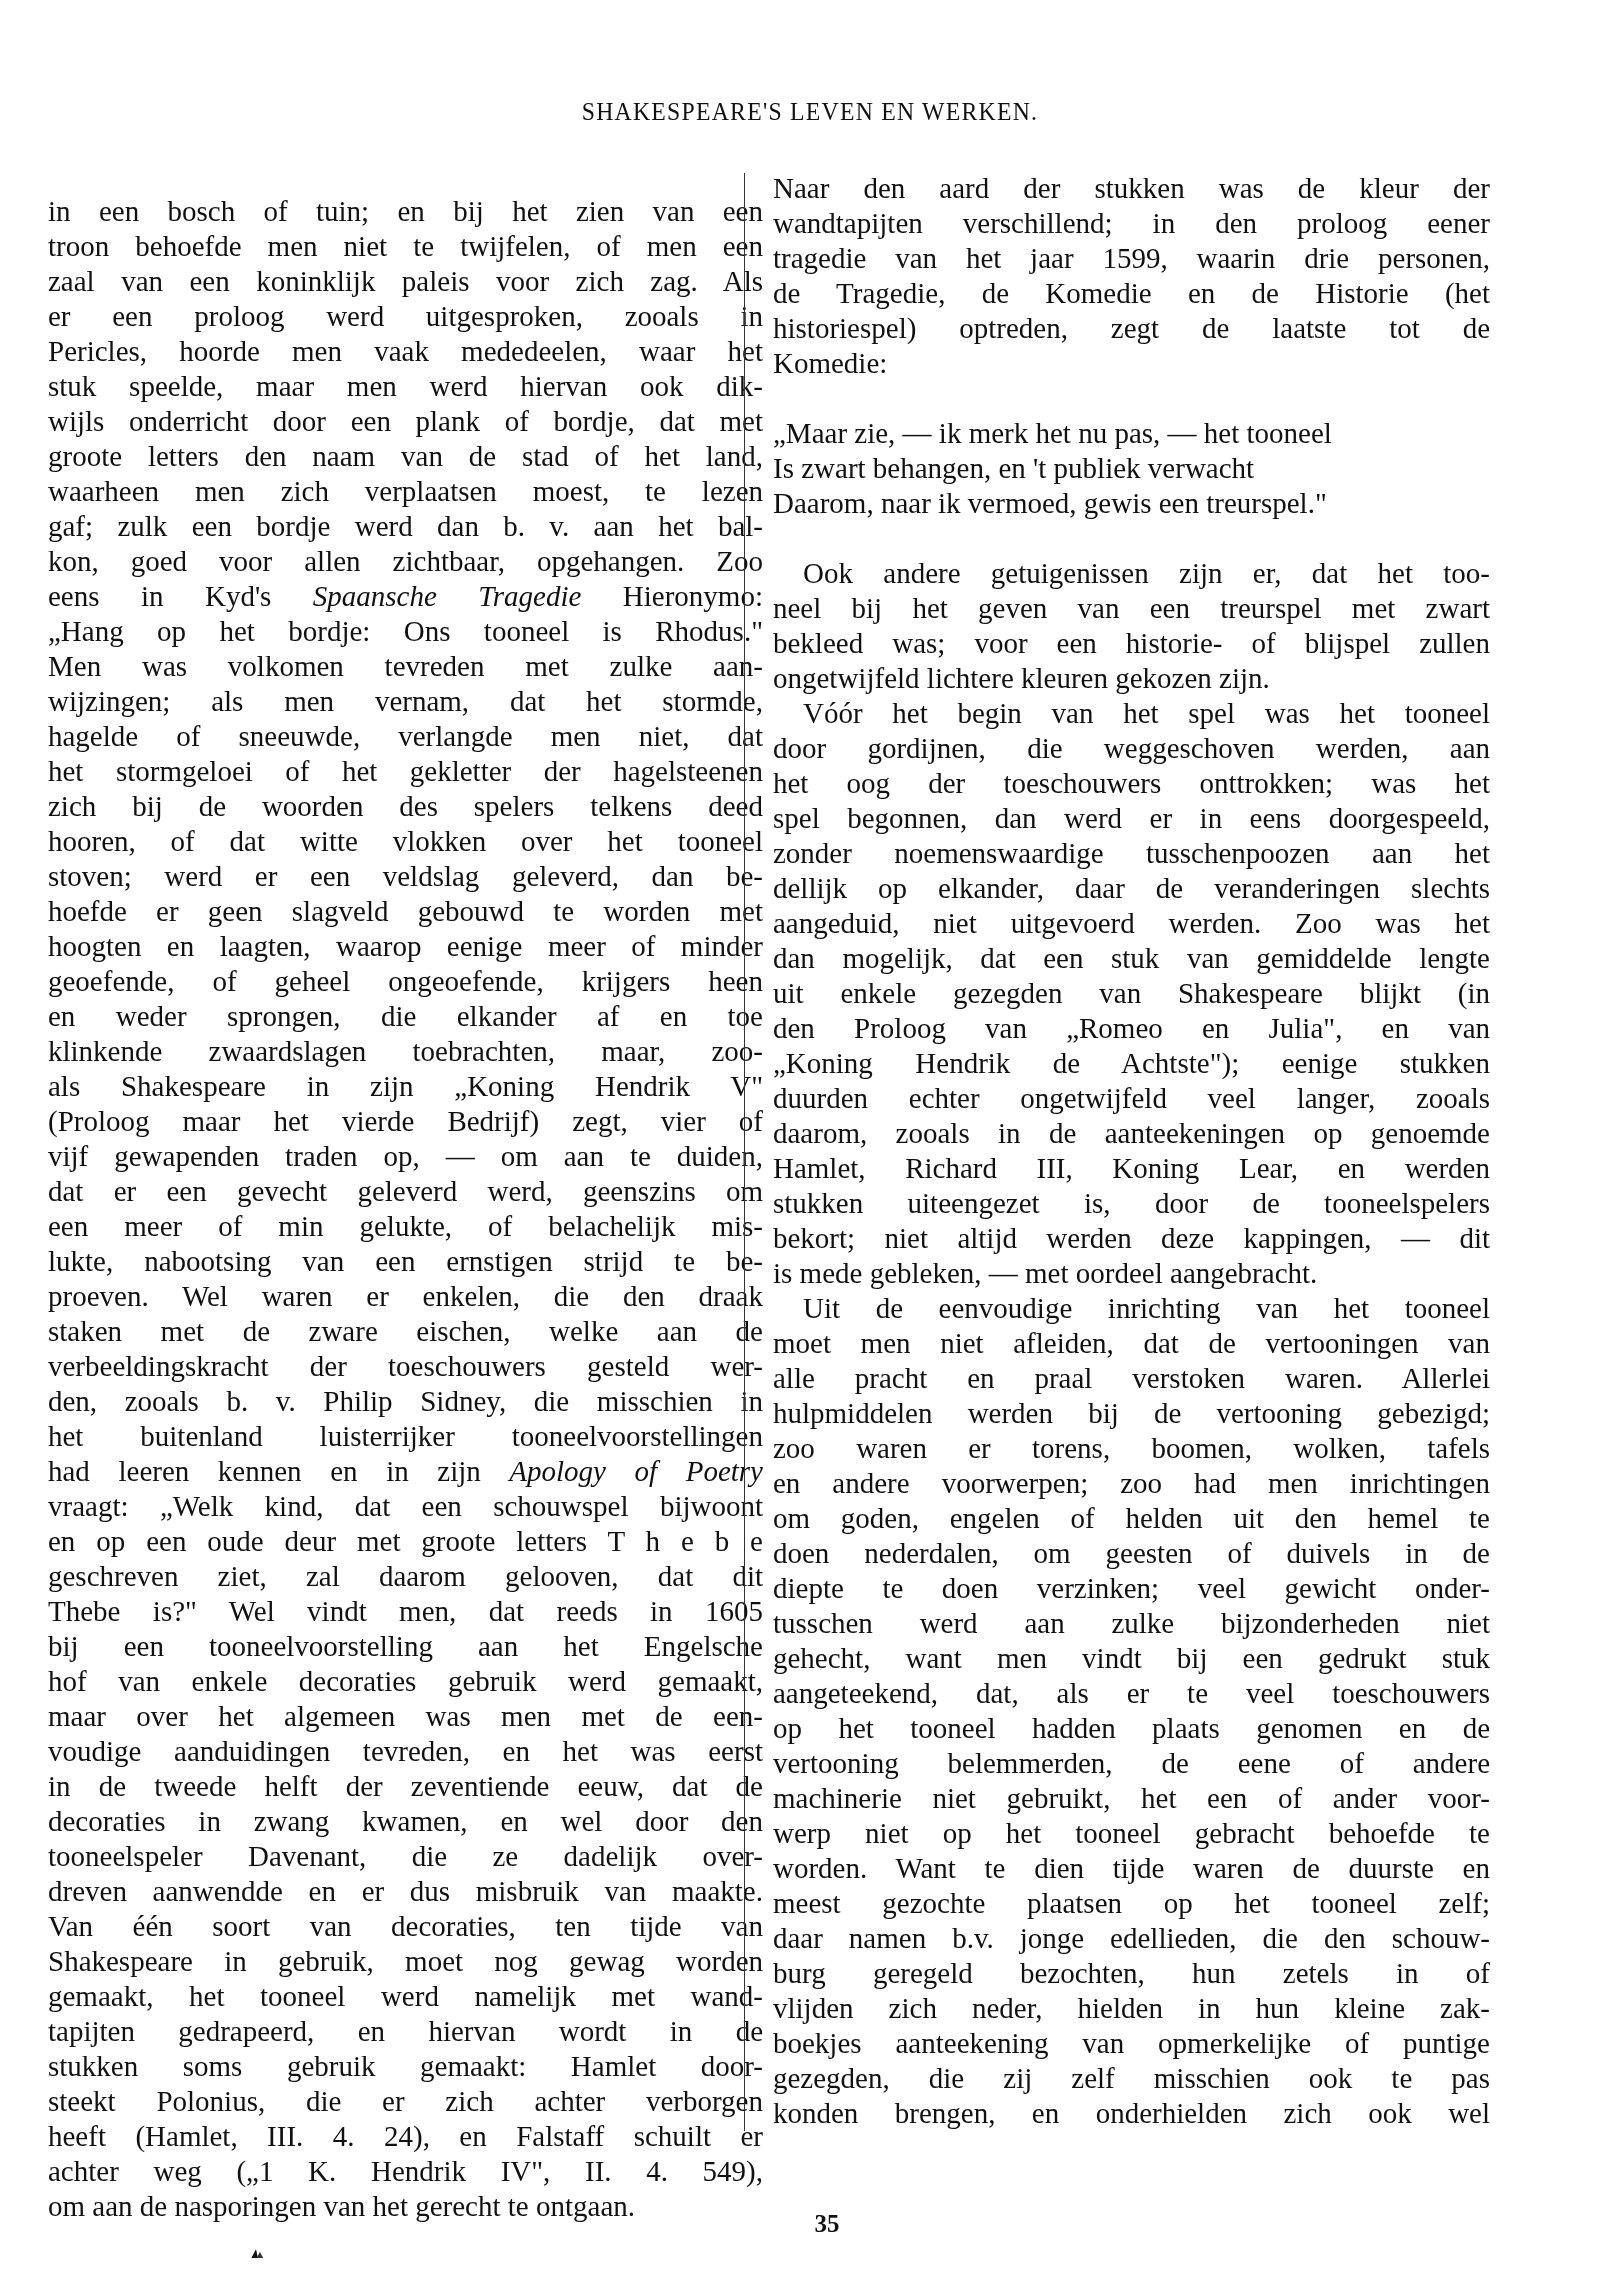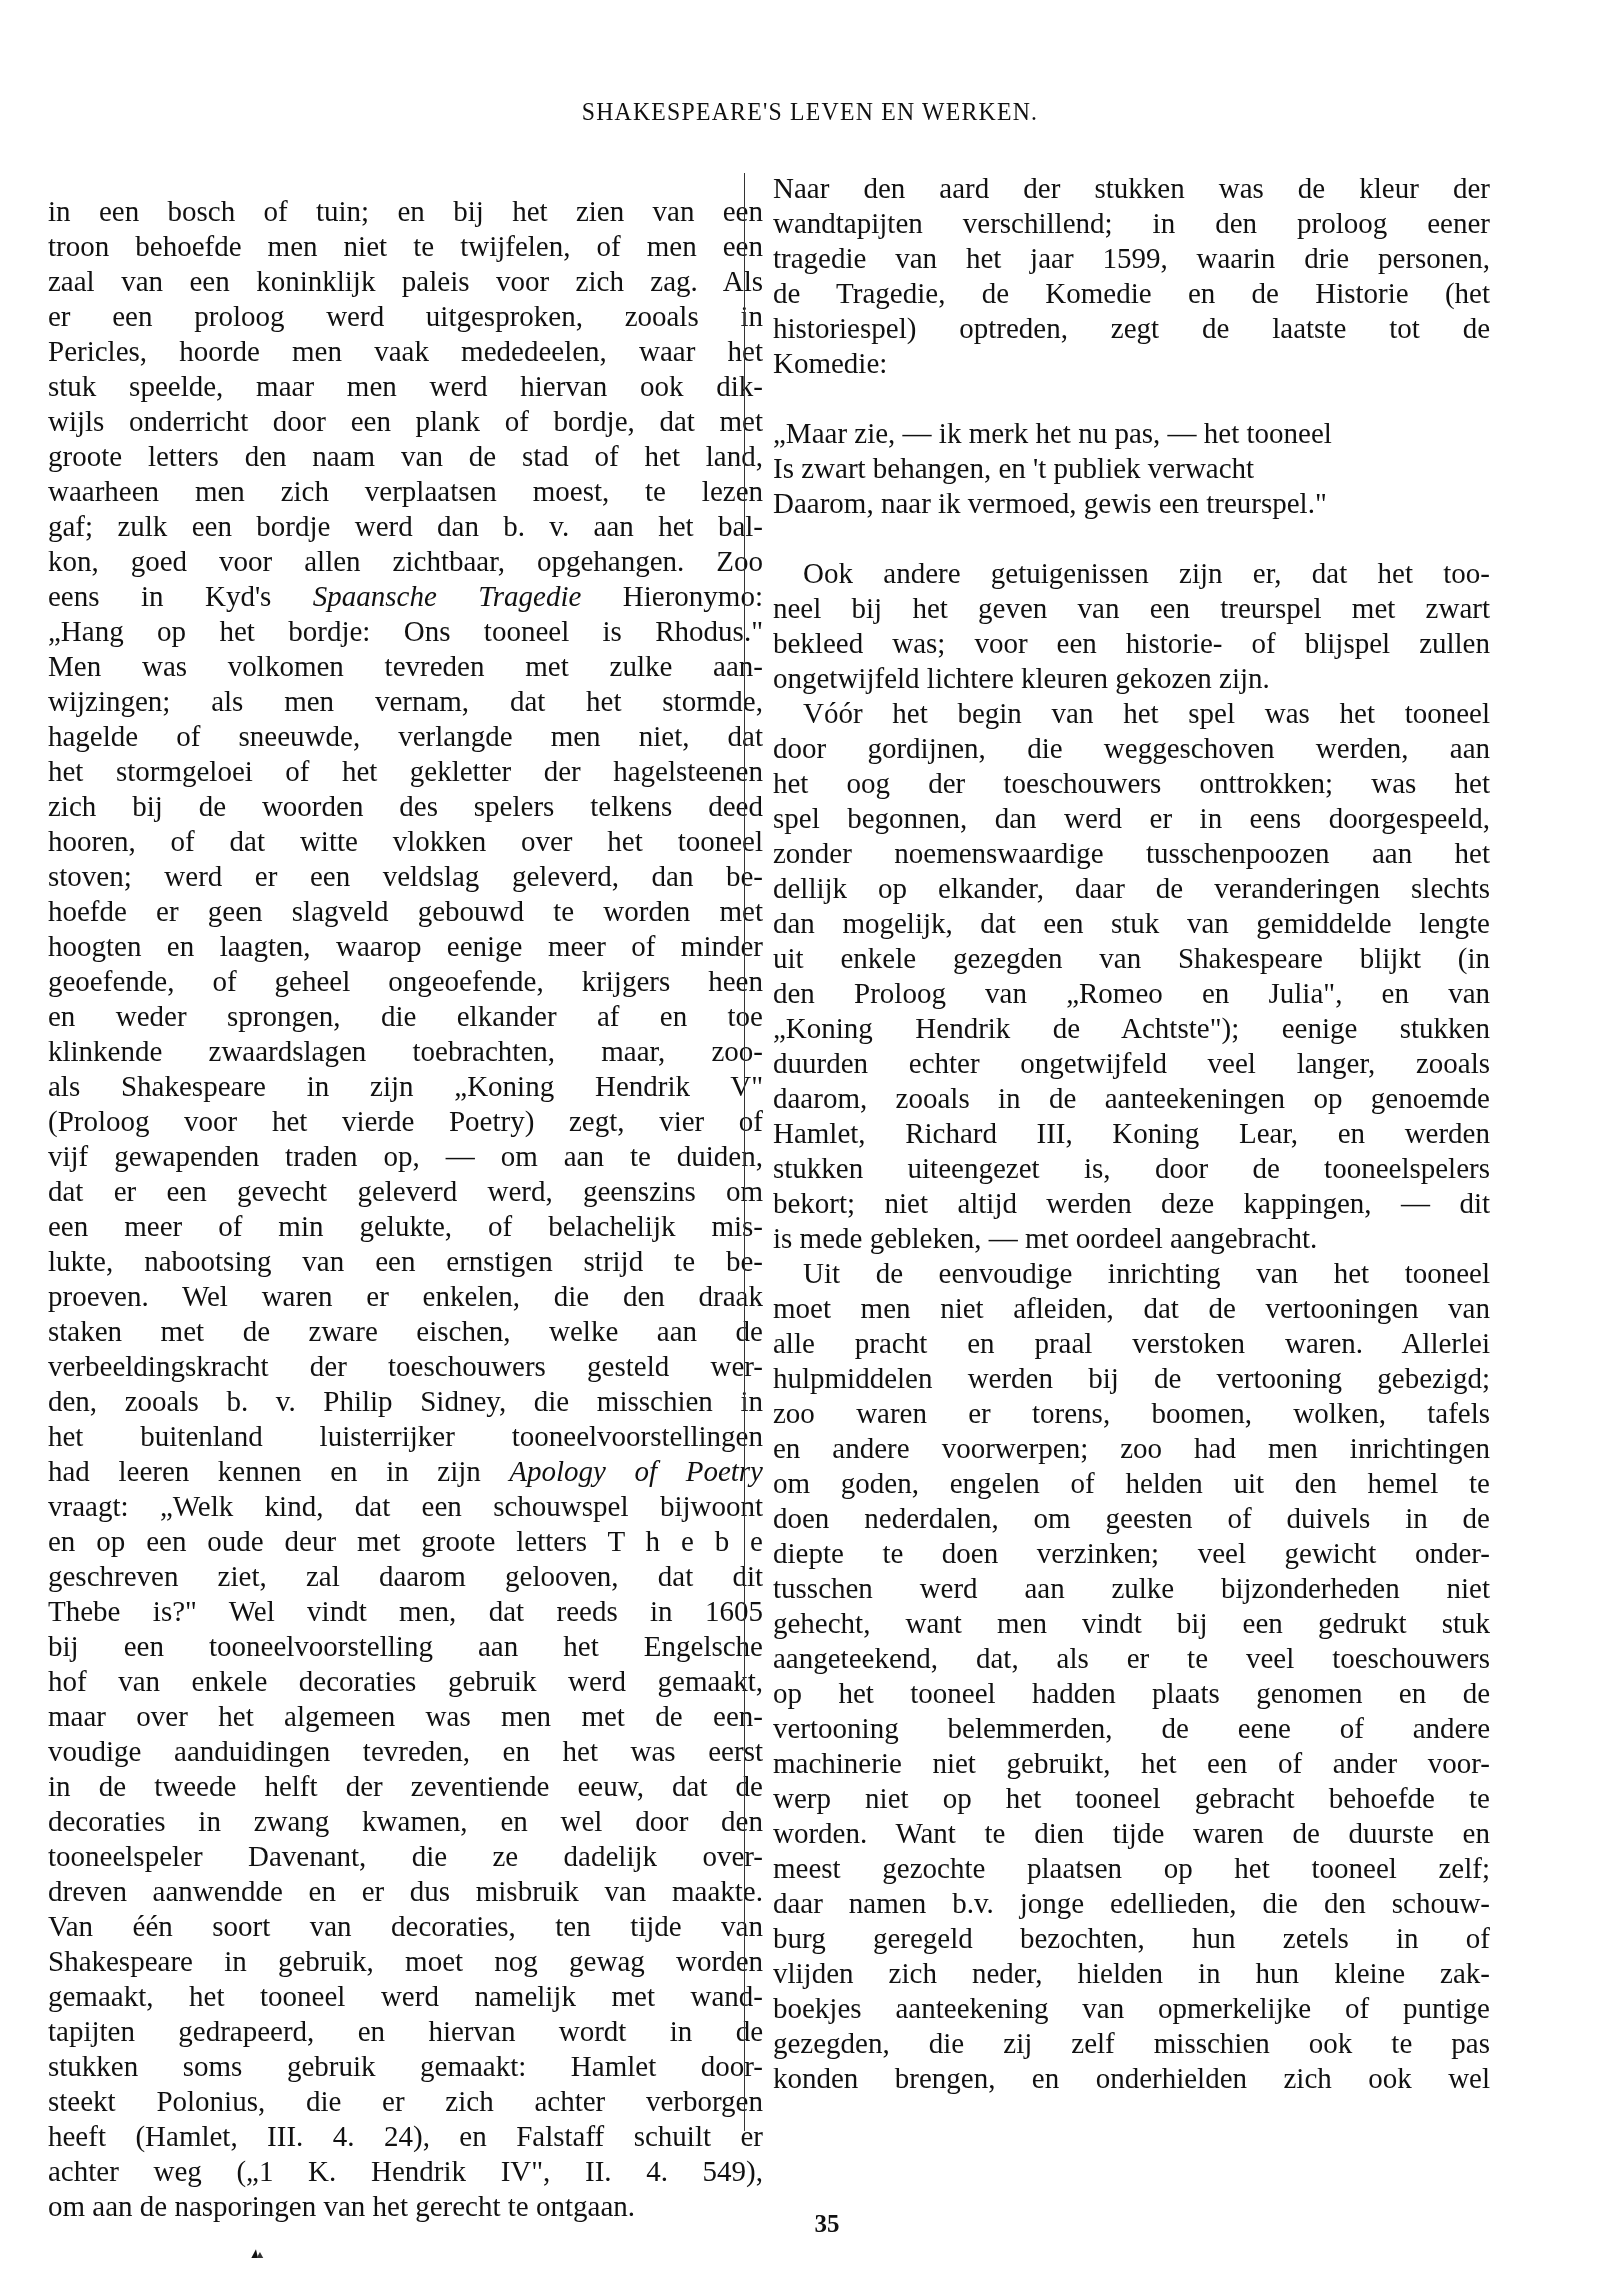--- a/index.html
+++ b/index.html
@@ -108,21 +108,21 @@
     <span class="line">het stormgeloei of het gekletter der hagelsteenen</span>
     <span class="line">zich bij de woorden des spelers telkens deed</span>
     <span class="line">hooren, of dat witte vlokken over het tooneel</span>
     <span class="line">stoven; werd er een veldslag geleverd, dan be-</span>
     <span class="line">hoefde er geen slagveld gebouwd te worden met</span>
     <span class="line">hoogten en laagten, waarop eenige meer of minder</span>
     <span class="line">geoefende, of geheel ongeoefende, krijgers heen</span>
     <span class="line">en weder sprongen, die elkander af en toe</span>
     <span class="line">klinkende zwaardslagen toebrachten, maar, zoo-</span>
     <span class="line">als Shakespeare in zijn „Koning Hendrik V"</span>
-    <span class="line">(Proloog voor het vierde Poetry) zegt, vier of</span>
+    <span class="line">(Proloog maar het vierde Bedrijf) zegt, vier of</span>
     <span class="line">vijf gewapenden traden op, — om aan te duiden,</span>
     <span class="line">dat er een gevecht geleverd werd, geenszins om</span>
     <span class="line">een meer of min gelukte, of belachelijk mis-</span>
     <span class="line">lukte, nabootsing van een ernstigen strijd te be-</span>
     <span class="line">proeven. Wel waren er enkelen, die den draak</span>
     <span class="line">staken met de zware eischen, welke aan de</span>
     <span class="line">verbeeldingskracht der toeschouwers gesteld wer-</span>
     <span class="line">den, zooals b. v. Philip Sidney, die misschien in</span>
     <span class="line">het buitenland luisterrijker tooneelvoorstellingen</span>
     <span class="line"><span>had leeren kennen en in zijn </span><em>Apology of Poetry</em><span></span></span>
@@ -173,20 +173,21 @@
       <span class="line">bekleed was; voor een historie- of blijspel zullen</span>
       <span class="line last">ongetwijfeld lichtere kleuren gekozen zijn.</span>
     </div>
   <div id="right-p2">
       <span class="line indent">Vóór het begin van het spel was het tooneel</span>
       <span class="line">door gordijnen, die weggeschoven werden, aan</span>
       <span class="line">het oog der toeschouwers onttrokken; was het</span>
       <span class="line">spel begonnen, dan werd er in eens doorgespeeld,</span>
       <span class="line">zonder noemenswaardige tusschenpoozen aan het</span>
       <span class="line">dellijk op elkander, daar de veranderingen slechts</span>
+      <span class="line">aangeduid, niet uitgevoerd werden. Zoo was het</span>
       <span class="line">dan mogelijk, dat een stuk van gemiddelde lengte</span>
       <span class="line">uit enkele gezegden van Shakespeare blijkt (in</span>
       <span class="line">den Proloog van „Romeo en Julia", en van</span>
       <span class="line">„Koning Hendrik de Achtste"); eenige stukken</span>
       <span class="line">duurden echter ongetwijfeld veel langer, zooals</span>
       <span class="line">daarom, zooals in de aanteekeningen op genoemde</span>
       <span class="line">Hamlet, Richard III, Koning Lear, en werden</span>
       <span class="line">stukken uiteengezet is, door de tooneelspelers</span>
       <span class="line">bekort; niet altijd werden deze kappingen, — dit</span>
       <span class="line last">is mede gebleken, — met oordeel aangebracht.</span>

